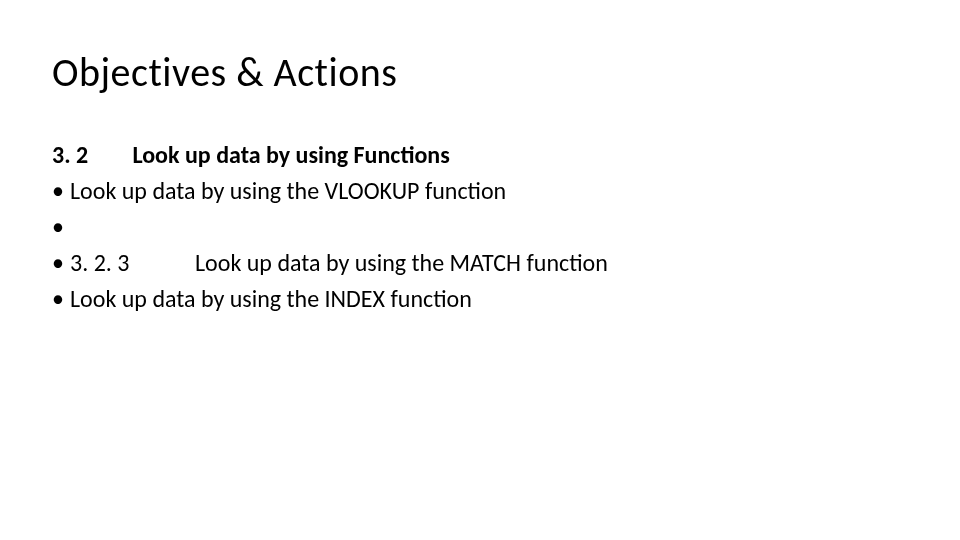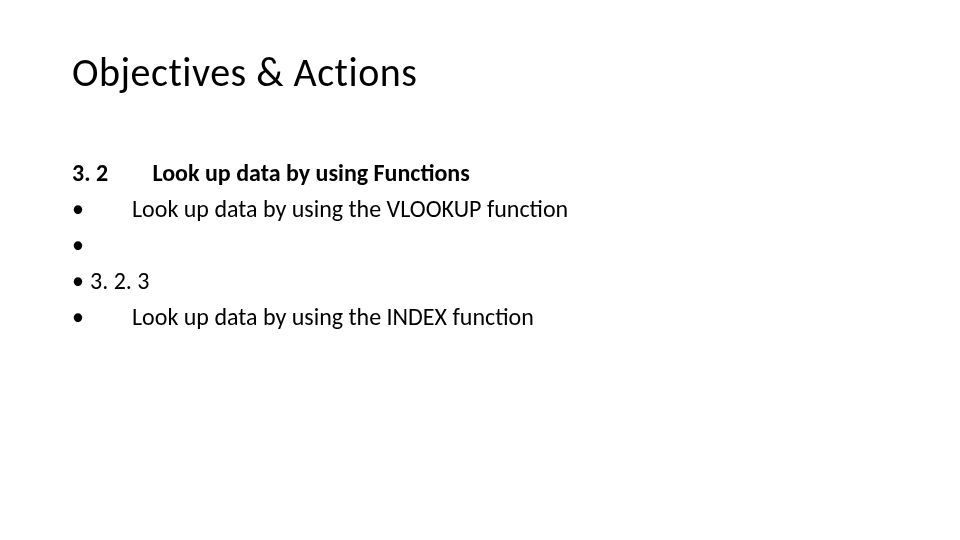--- a/index.html
+++ b/index.html
@@ -8,57 +8,55 @@
     width: 960px;
     height: 540px;
     background: #ffffff;
     font-family: "Segoe UI", "Calibri", "Helvetica Neue", Arial, sans-serif;
     color: #000;
   }
   .slide {
     box-sizing: border-box;
     width: 960px;
     height: 540px;
-    padding: 48px 60px 0 72px;
+    padding: 48px 60px 0 52px;
   }
   .title {
     font-size: 40px;
     font-weight: 400;
     letter-spacing: 0.5px;
     margin-bottom: 40px;
   }
   .section-heading {
     font-size: 24px;
     font-weight: 700;
     line-height: 1.5;
   }
   .section-heading .num {
     display: inline-block;
     width: 75px;
-    margin-top: 18px;
   }
   .items {
     font-size: 24px;
     line-height: 1.5;
   }
   .item-row {
     display: flex;
     align-items: baseline;
   }
   .bullet {
     width: 18px;
     flex: 0 0 18px;
   }
   .item-num {
     width: 125px;
     flex: 0 0 125px;
   }
   .item-text {
     flex: 1 1 auto;
-    margin-left: 42px;
   }
 </style>
 </head>
 <body>
 
 <div class="slide">
 
   <div class="title">Objectives &amp; Actions</div>
 
   <div class="section-heading">
@@ -70,20 +68,21 @@
     <div class="item-row">
       <span class="bullet">•</span>
       <span class="item-text">Look up data by using the VLOOKUP function</span>
     </div>
     <div class="item-row">
       <span class="bullet">•</span>
     </div>
     <div class="item-row">
       <span class="bullet">•</span>
       <span class="item-num">3. 2. 3</span>
+      <span class="item-text">Look up data by using the MATCH function</span>
     </div>
     <div class="item-row">
       <span class="bullet">•</span>
       <span class="item-text">Look up data by using the INDEX function</span>
     </div>
   </div>
 
 </div>
 
 </body></html>

